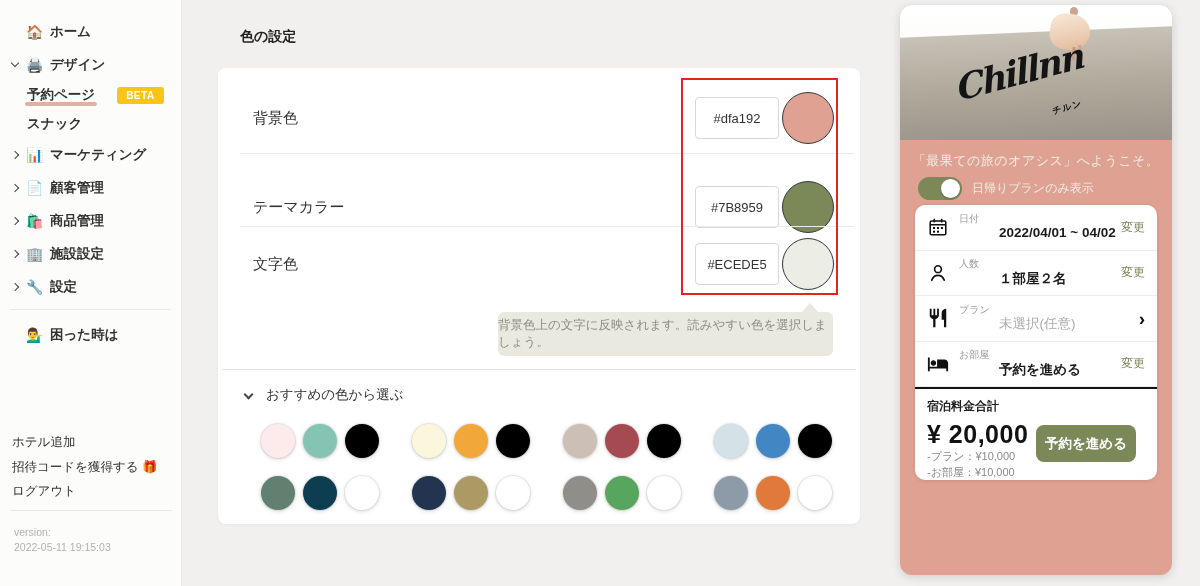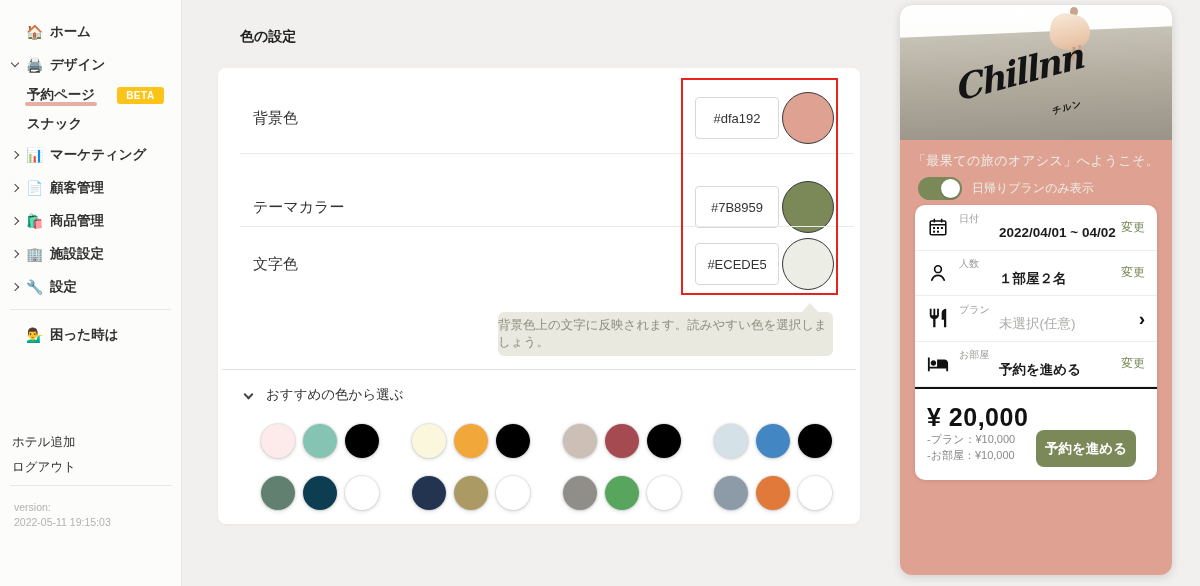--- a/index.html
+++ b/index.html
@@ -142,20 +142,21 @@
       </div>
     <div class="s-div"></div>
     <div class="s-item help-row">
       <span class="chev-slot"></span>
       <span class="s-icon">💁‍♂️</span>
       <span>困った時は</span>
     </div>
     <div class="s-foot">
       <div id="foot-links">
           <div class="f-link">ホテル追加</div>
+          <div class="f-link">招待コードを獲得する 🎁</div>
           <div class="f-link">ログアウト</div>
         </div>
       <div class="s-div"></div>
       <div class="ver">
         <div>version:</div>
         <div>2022-05-11 19:15:03</div>
       </div>
     </div>
   </div>
 
@@ -308,20 +309,21 @@
             </div>
             <div class="b-texts">
               <div class="b-label">お部屋</div>
               <div class="b-value">予約を進める</div>
             </div>
             <div class="b-action">変更</div>
           </div>
         </div>
       <div class="b-total">
         <div class="b-total-wrap">
+          <div class="t-label">宿泊料金合計</div>
           <div class="t-amount">¥ 20,000</div>
           <div id="breakdown">
               <div class="t-line">-プラン：¥10,000</div>
               <div class="t-line">-お部屋：¥10,000</div>
             </div>
           <div class="cta">予約を進める</div>
         </div>
       </div>
     </div>
   </div>

